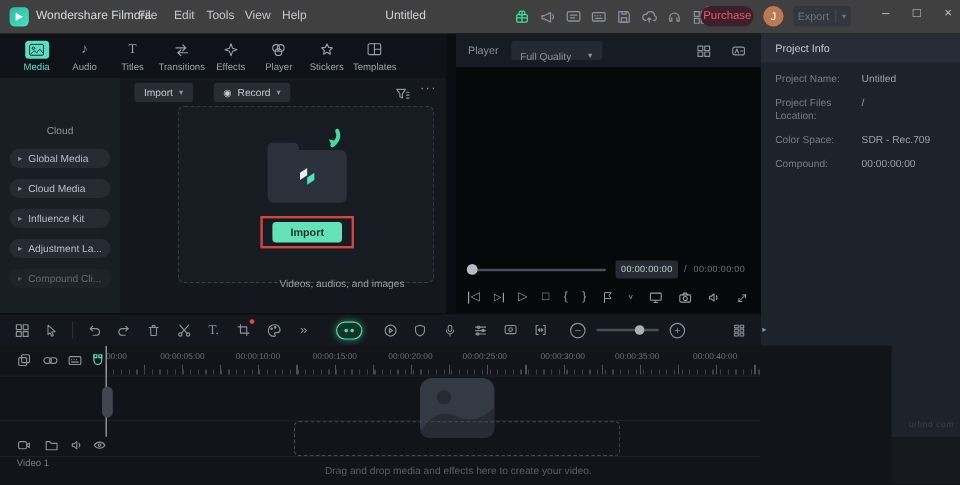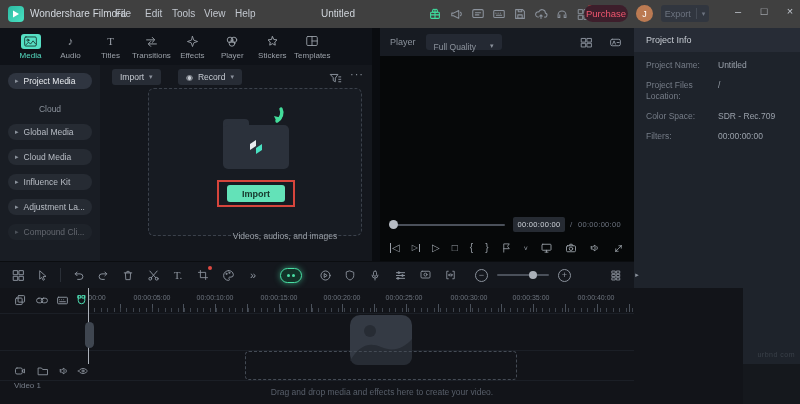--- a/index.html
+++ b/index.html
@@ -267,24 +267,20 @@
             <path d="M9 2v12M9 8h7"></path>
           </svg>
       </span>
       <span class="lab">Templates</span>
     </div>
   </div>
 
   <div class="mediapanel abs"></div>
 
   <div class="sidebar abs">
-    <div class="pill sel" style="top:8px">
-      <span class="caret">▸</span>
-      <span>Project Media</span>
-    </div>
     <div class="sec-label" style="top:39px">Cloud</div>
     <div class="pill" style="top:84px">
       <span class="caret">▸</span>
       <span>Cloud Media</span>
     </div>
     <div class="pill" style="top:59px">
       <span class="caret">▸</span>
       <span>Global Media</span>
     </div>
     <div class="pill" style="top:109px">
@@ -422,21 +418,21 @@
       </div>
       <div class="rp-row">
         <span class="rp-label">Project Files Location:</span>
           <span class="rp-value">/</span>
       </div>
       <div class="rp-row">
         <span class="rp-label">Color Space:</span>
           <span class="rp-value">SDR - Rec.709</span>
       </div>
       <div class="rp-row">
-        <span class="rp-label">Filters:</span>
+        <span class="rp-label">Compound:</span>
           <span class="rp-value">00:00:00:00</span>
       </div>
     </div>
     <span class="watermark">urbnd com</span>
   </div>
 
   <div class="toolbar abs">
     <span class="tool">
       <svg width="13" height="13" viewBox="0 0 16 16">
           <rect x="2" y="2" width="5" height="5"></rect>

